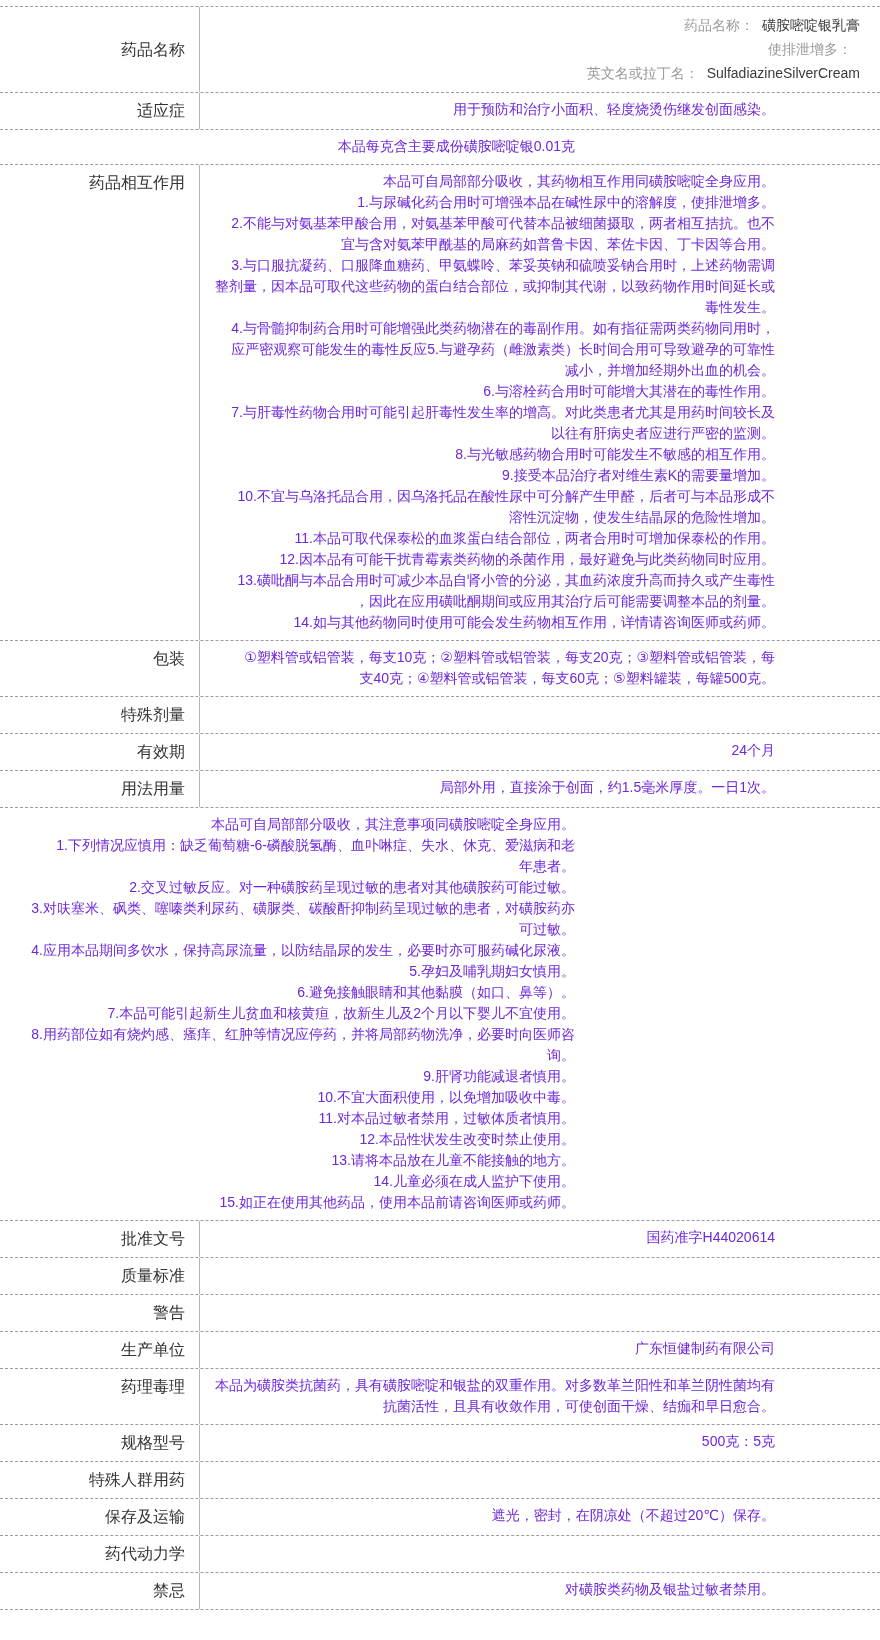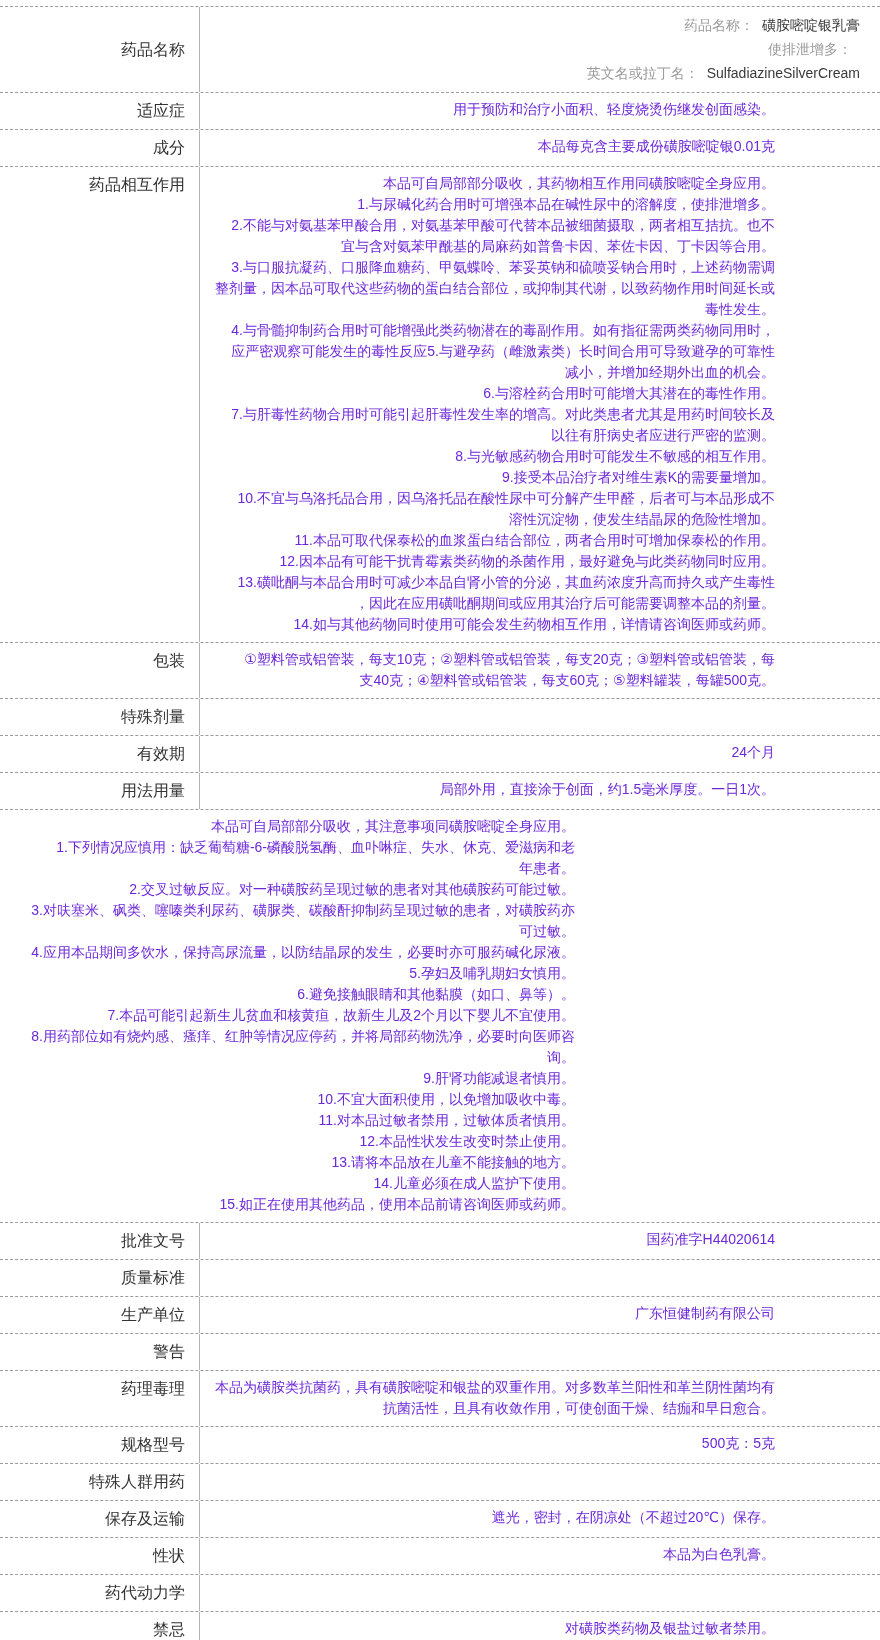--- a/index.html
+++ b/index.html
@@ -86,21 +86,20 @@
     </div>
 
     <div class="row">
       <div class="label-cell">适应症</div>
       <div class="content-cell">
           <div class="content-text">用于预防和治疗小面积、轻度烧烫伤继发创面感染。</div>
         </div>
     </div>
 
     <div class="row">
-      <div class="label-cell">成分</div>
       <div class="content-cell">
           <div class="content-text">本品每克含主要成份磺胺嘧啶银0.01克</div>
         </div>
     </div>
 
     <div class="row">
       <div class="label-cell">药品相互作用</div>
       <div class="content-cell">
           <div class="content-text">本品可自局部部分吸收，其药物相互作用同磺胺嘧啶全身应用。
 1.与尿碱化药合用时可增强本品在碱性尿中的溶解度，使排泄增多。
@@ -185,30 +184,30 @@
       <div class="content-cell">
           <div class="content-text">国药准字H44020614</div>
         </div>
     </div>
 
     <div class="row">
       <div class="label-cell">质量标准</div>
     </div>
 
     <div class="row">
+      <div class="label-cell">警告</div>
+      <div class="content-cell">
+          <div class="content-text"></div>
+        </div>
+    </div>
+
+    <div class="row">
       <div class="label-cell">生产单位</div>
       <div class="content-cell">
           <div class="content-text">广东恒健制药有限公司</div>
-        </div>
-    </div>
-
-    <div class="row">
-      <div class="label-cell">警告</div>
-      <div class="content-cell">
-          <div class="content-text"></div>
         </div>
     </div>
 
     <div class="row">
       <div class="label-cell">药理毒理</div>
       <div class="content-cell">
           <div class="content-text">本品为磺胺类抗菌药，具有磺胺嘧啶和银盐的双重作用。对多数革兰阳性和革兰阴性菌均有
 抗菌活性，且具有收敛作用，可使创面干燥、结痂和早日愈合。</div>
         </div>
     </div>
@@ -227,26 +226,20 @@
         </div>
     </div>
 
     <div class="row">
       <div class="label-cell">保存及运输</div>
       <div class="content-cell">
           <div class="content-text">遮光，密封，在阴凉处（不超过20℃）保存。</div>
         </div>
     </div>
 
-    <div class="row">
-      <div class="label-cell">性状</div>
-      <div class="content-cell">
-          <div class="content-text">本品为白色乳膏。</div>
-        </div>
-    </div>
 
     <div class="row">
       <div class="label-cell">药代动力学</div>
       <div class="content-cell">
           <div class="content-text"></div>
         </div>
     </div>
 
     <div class="row">
       <div class="label-cell">禁忌</div>

